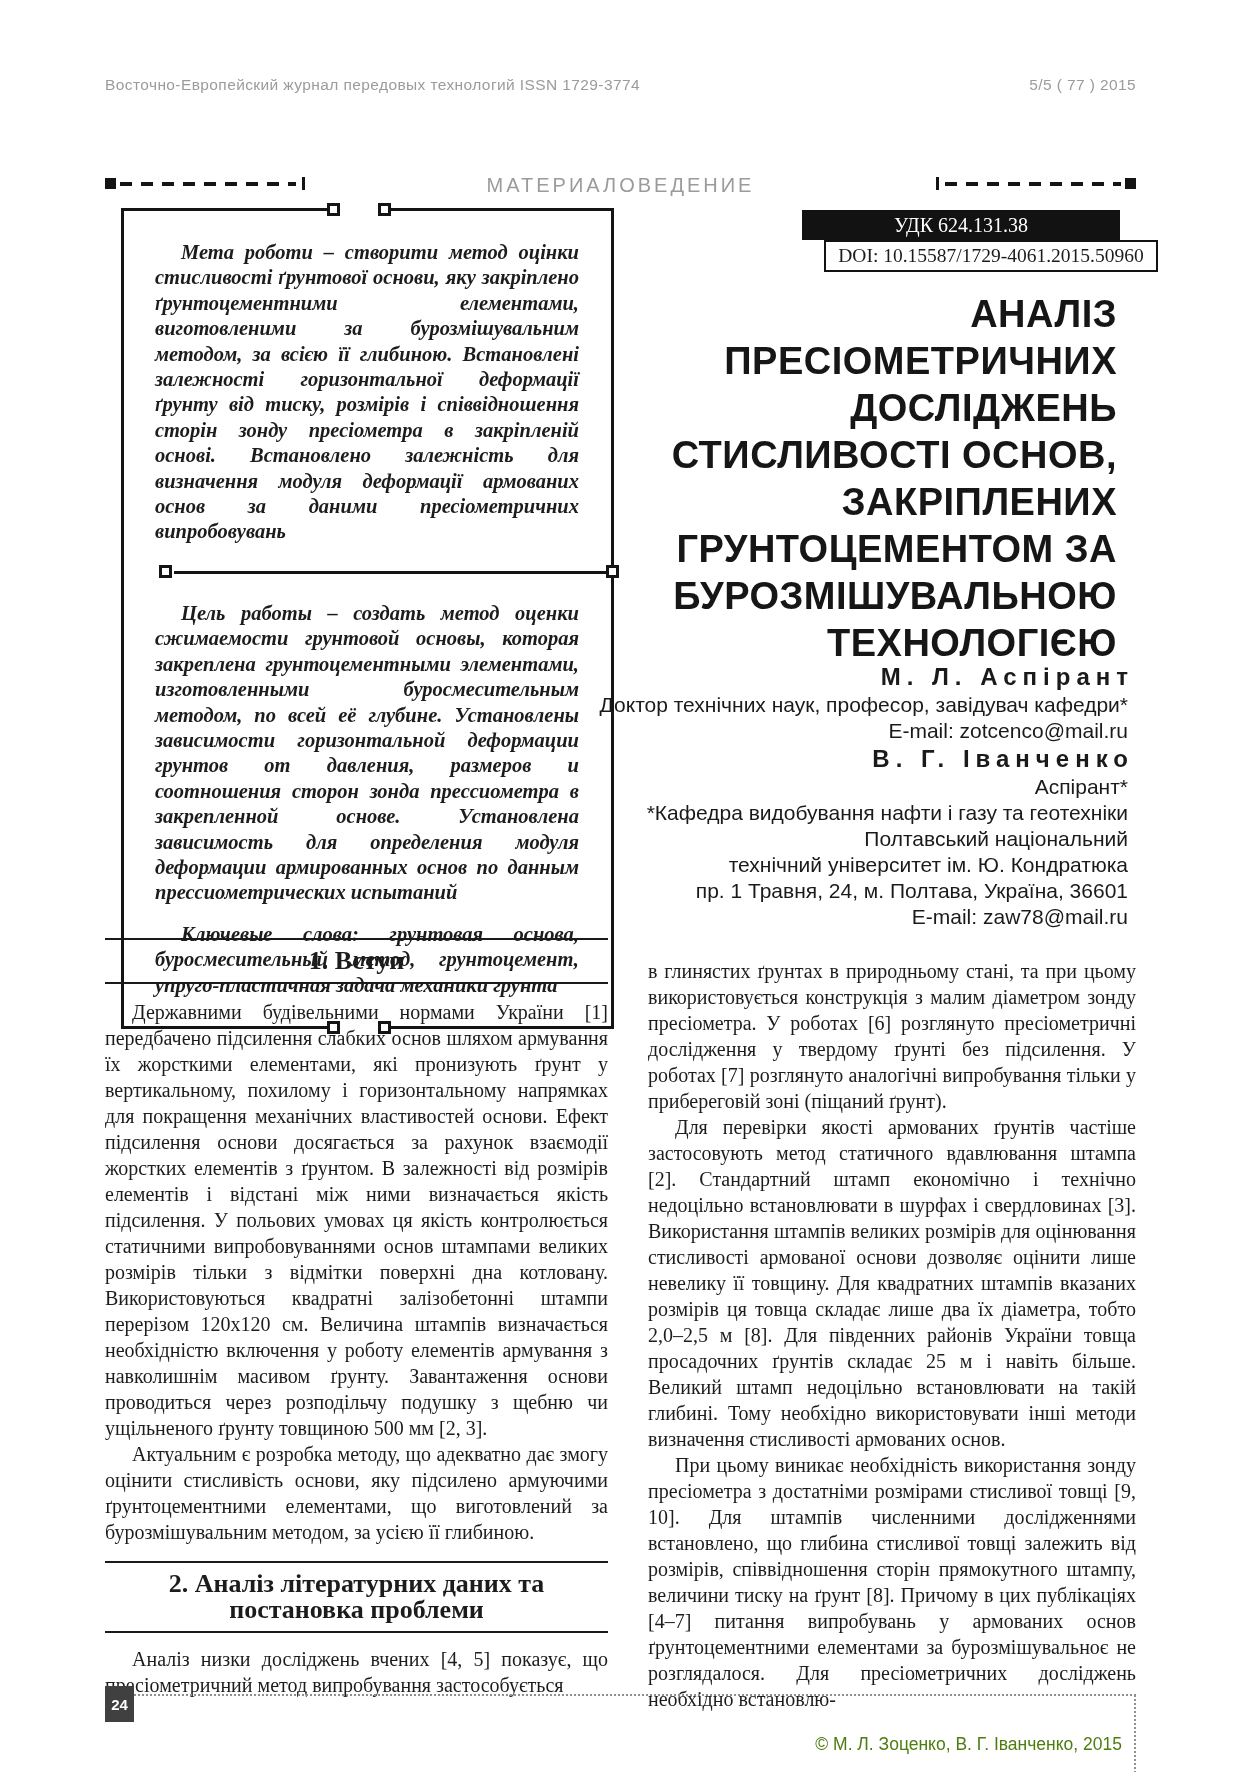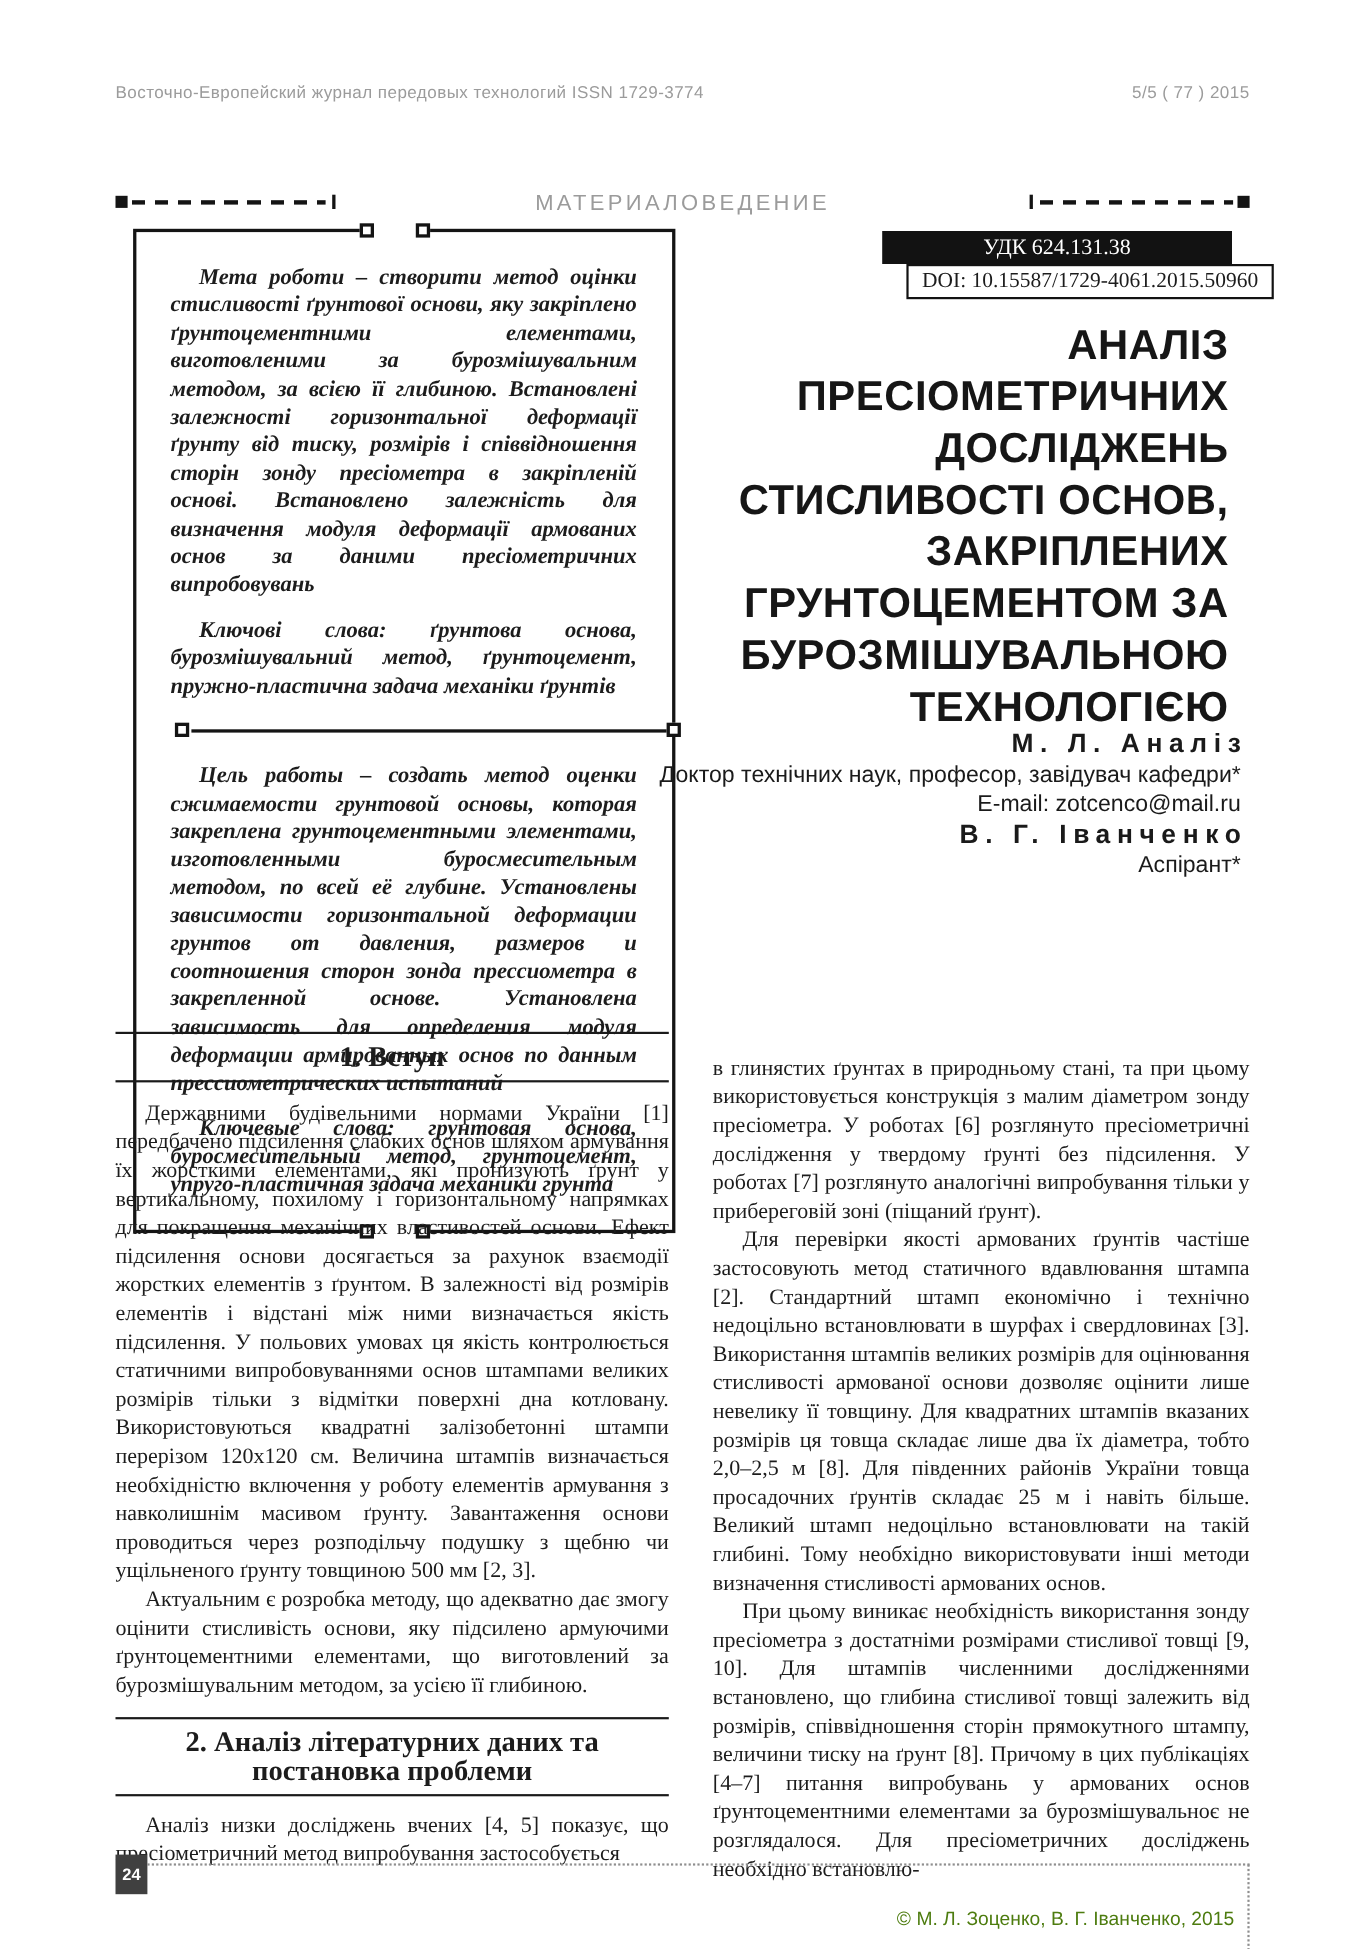--- a/index.html
+++ b/index.html
@@ -98,21 +98,20 @@
       <span class="line"></span>
       <span class="sq"></span>
     </div>
   </div>
 
   <div class="abstract-box">
     <span class="frame-gap gap-top"></span>
     <span class="frame-sq sq-t1"></span>
     <span class="frame-sq sq-t2"></span>
     <p>Мета роботи – створити метод оцінки стисливості ґрунтової основи, яку закріплено ґрунтоцементними елементами, виготовленими за бурозмішувальним методом, за всією її глибиною. Встановлені залежності горизонтальної деформації ґрунту від тиску, розмірів і співвідношення сторін зонду пресіометра в закріпленій основі. Встановлено залежність для визначення модуля деформації армованих основ за даними пресіометричних випробовувань</p>
-    <p>Ключові слова: ґрунтова основа, бурозмішувальний метод, ґрунтоцемент, пружно-пластична задача механіки ґрунтів</p>
     <div class="abs-divider">
       <span class="frame-sq dsq-l"></span>
       <span class="dline"></span>
       <span class="frame-sq dsq-r"></span>
     </div>
     <p>Цель работы – создать метод оценки сжимаемости грунтовой основы, которая закреплена грунтоцементными элементами, изготовленными буросмесительным методом, по всей её глубине. Установлены зависимости горизонтальной деформации грунтов от давления, размеров и соотношения сторон зонда прессиометра в закрепленной основе. Установлена зависимость для определения модуля деформации армированных основ по данным прессиометрических испытаний</p>
     <p>Ключевые слова: грунтовая основа, буросмесительный метод, грунтоцемент, упруго-пластичная задача механики грунта</p>
     <span class="frame-gap gap-bottom"></span>
     <span class="frame-sq sq-b1"></span>
     <span class="frame-sq sq-b2"></span>
@@ -124,25 +123,30 @@
   <h1 class="article-title">АНАЛІЗ
 ПРЕСІОМЕТРИЧНИХ
 ДОСЛІДЖЕНЬ
 СТИСЛИВОСТІ ОСНОВ,
 ЗАКРІПЛЕНИХ
 ГРУНТОЦЕМЕНТОМ ЗА
 БУРОЗМІШУВАЛЬНОЮ
 ТЕХНОЛОГІЄЮ</h1>
 
   <div class="authors">
-    <div class="author-name">М. Л. Аналіз</div>
+    <div class="author-name">М. Л. Аспірант</div>
     <div>Доктор технічних наук, професор, завідувач кафедри*</div>
     <div>E-mail: zotcenco@mail.ru</div>
     <div class="author-name">В. Г. Іванченко</div>
     <div>Аспірант*</div>
+    <div class="affiliation">*Кафедра видобування нафти і газу та геотехніки
+Полтавський національний
+технічний університет ім. Ю. Кондратюка
+пр. 1 Травня, 24, м. Полтава, Україна, 36601
+E-mail: zaw78@mail.ru</div>
   </div>
 
   <div class="col col-left">
     <div class="sec-head">1. Вступ</div>
     <p>Державними будівельними нормами України [1] передбачено підсилення слабких основ шляхом армування їх жорсткими елементами, які пронизують ґрунт у вертикальному, похилому і горизонтальному напрямках для покращення механічних властивостей основи. Ефект підсилення основи досягається за рахунок взаємодії жорстких елементів з ґрунтом. В залежності від розмірів елементів і відстані між ними визначається якість підсилення. У польових умовах ця якість контролюється статичними випробовуваннями основ штампами великих розмірів тільки з відмітки поверхні дна котловану. Використовуються квадратні залізобетонні штампи перерізом 120х120 см. Величина штампів визначається необхідністю включення у роботу елементів армування з навколишнім масивом ґрунту. Завантаження основи проводиться через розподільчу подушку з щебню чи ущільненого ґрунту товщиною 500 мм [2, 3].</p>
     <p>Актуальним є розробка методу, що адекватно дає змогу оцінити стисливість основи, яку підсилено армуючими ґрунтоцементними елементами, що виготовлений за бурозмішувальним методом, за усією її глибиною.</p>
     <div class="sec-head second">2. Аналіз літературних даних та постановка проблеми</div>
     <p>Аналіз низки досліджень вчених [4, 5] показує, що пресіометричний метод випробування застособується</p>
   </div>
 

